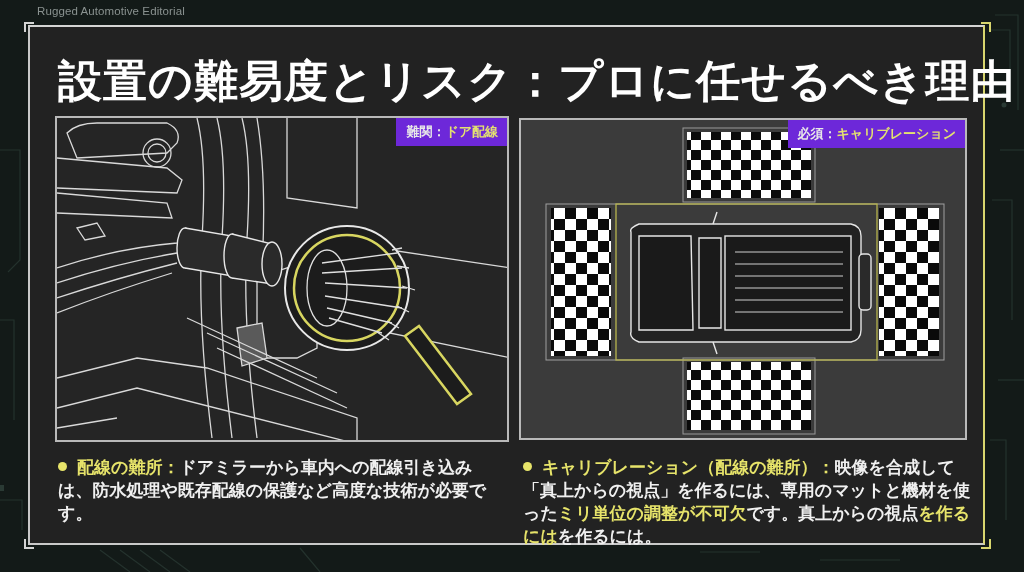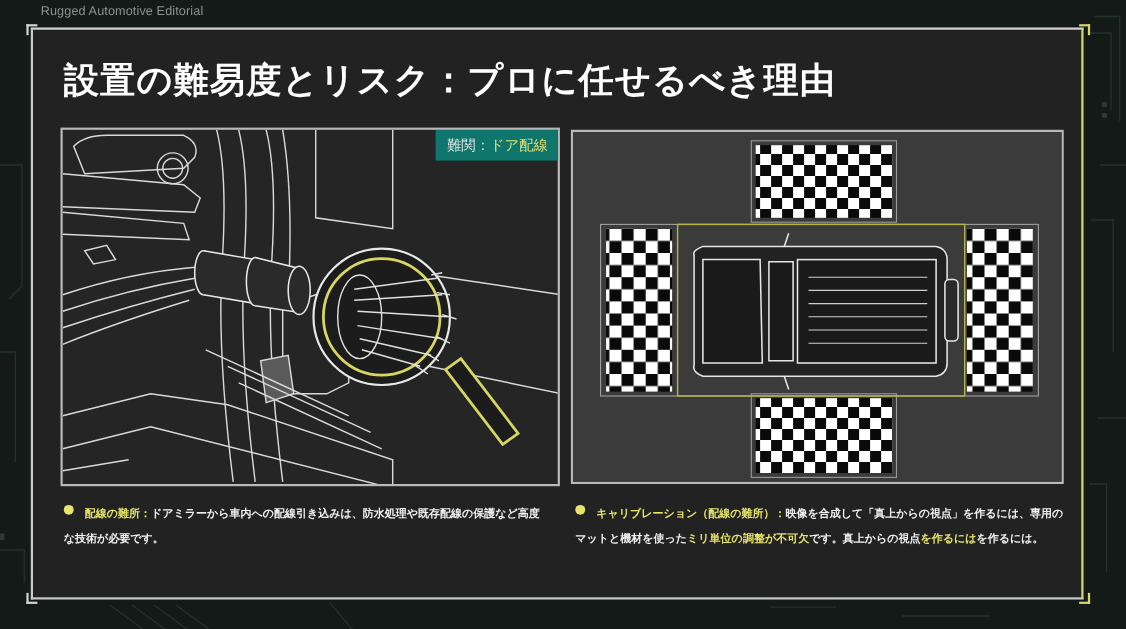--- a/index.html
+++ b/index.html
@@ -24,40 +24,40 @@
       border-bottom: 2px solid #c9c9c9;
       border-right: 2px solid #d8d66e;
     }
     .corner { position: absolute; width: 10px; height: 10px; }
     .c-tl { left: 24px; top: 22px; border-left: 2px solid #d4d4d4; border-top: 2px solid #d4d4d4; }
     .c-bl { left: 24px; top: 539px; border-left: 2px solid #d4d4d4; border-bottom: 2px solid #d4d4d4; }
     .c-tr { left: 981px; top: 22px; border-right: 2px solid #d8d66e; border-top: 2px solid #d8d66e; }
     .c-br { left: 981px; top: 539px; border-right: 2px solid #d8d66e; border-bottom: 2px solid #d8d66e; }
     .title {
       position: absolute; left: 58px; top: 52px;
-      font-size: 32px; font-weight: bold; color: #ffffff; letter-spacing: 1px;
+      font-size: 44px; font-weight: bold; color: #ffffff; letter-spacing: 1px;
       white-space: nowrap;
       text-align: center;
     }
     .panel {
       position: absolute; border: 2px solid #b9b9b9; overflow: hidden;
     }
     .panel-left { left: 55px; top: 116px; width: 454px; height: 326px; background: #252525; }
     .panel-right { left: 519px; top: 118px; width: 448px; height: 322px; background: #3a3a3a; }
     .panel svg { position: absolute; left: 0; top: 0; }
     .tag {
-      position: absolute; background: #0f766e; padding: 5px 9px 5px 10px;
-      font-size: 13px; font-weight: normal; white-space: nowrap;
+      position: absolute; background: #6d28d9; padding: 5px 9px 5px 10px;
+      font-size: 13px; font-weight: bold; white-space: nowrap;
     }
     .tag-left { right: 0; top: 0; }
     .tag-right { right: 0; top: 0; }
     .tag .k { color: #e8e8e8; }
     .tag .v { color: #e3e170; }
     .bullet {
-      position: absolute; font-size: 10px; line-height: 23px; color: #f0f0f0; font-weight: bold;
+      position: absolute; font-size: 17px; line-height: 23px; color: #f0f0f0; font-weight: bold;
     }
     .bullet-left { left: 58px; top: 456px; width: 440px; }
     .bullet-right { left: 523px; top: 456px; width: 450px; }
     .dot {
       display: inline-block; width: 9px; height: 9px; border-radius: 50%;
       background: #e7e46a; margin-right: 10px; vertical-align: 2px;
     }
     .hl { color: #e7e46a; }
   </style>
 </head>
@@ -176,20 +176,23 @@
       <path d="M118 116 L170 116 L172 210 L118 210 Z" fill="#1a1a1a"></path>
       <path d="M178 118 L200 118 L200 208 L178 208 Z" fill="#1a1a1a"></path>
       <rect x="204" y="116" width="126" height="94" fill="#1a1a1a"></rect>
       <rect x="338" y="134" width="12" height="56" rx="4" fill="#2a2a2a"></rect>
       <path d="M192 104 L196 92 M192 222 L196 234"></path>
     </g>
     <g stroke="#cfcfcf" stroke-width="1" fill="none">
       <path d="M214 132 L322 132 M214 144 L322 144 M214 156 L322 156 M214 168 L322 168 M214 180 L322 180 M214 192 L322 192"></path>
     </g>
   </svg>
+  <div class="tag tag-right">
+    <span class="k">必須：</span><span class="v">キャリブレーション</span>
+  </div>
 </div>
 
 <div class="bullet bullet-left">
   <span class="dot"></span><span class="hl">配線の難所：</span><span>ドアミラーから車内への配線引き込みは、防水処理や既存配線の保護など高度な技術が必要です。</span>
 </div>
 
 <div class="bullet bullet-right">
   <span class="dot"></span><span class="hl">キャリブレーション（配線の難所）：</span><span>映像を合成して「真上からの視点」を作るには、専用のマットと機材を使った</span><span class="hl">ミリ単位の調整が不可欠</span><span>です。真上からの視点</span><span class="hl">を作るには</span><span>を作るには。</span>
 </div>
 

